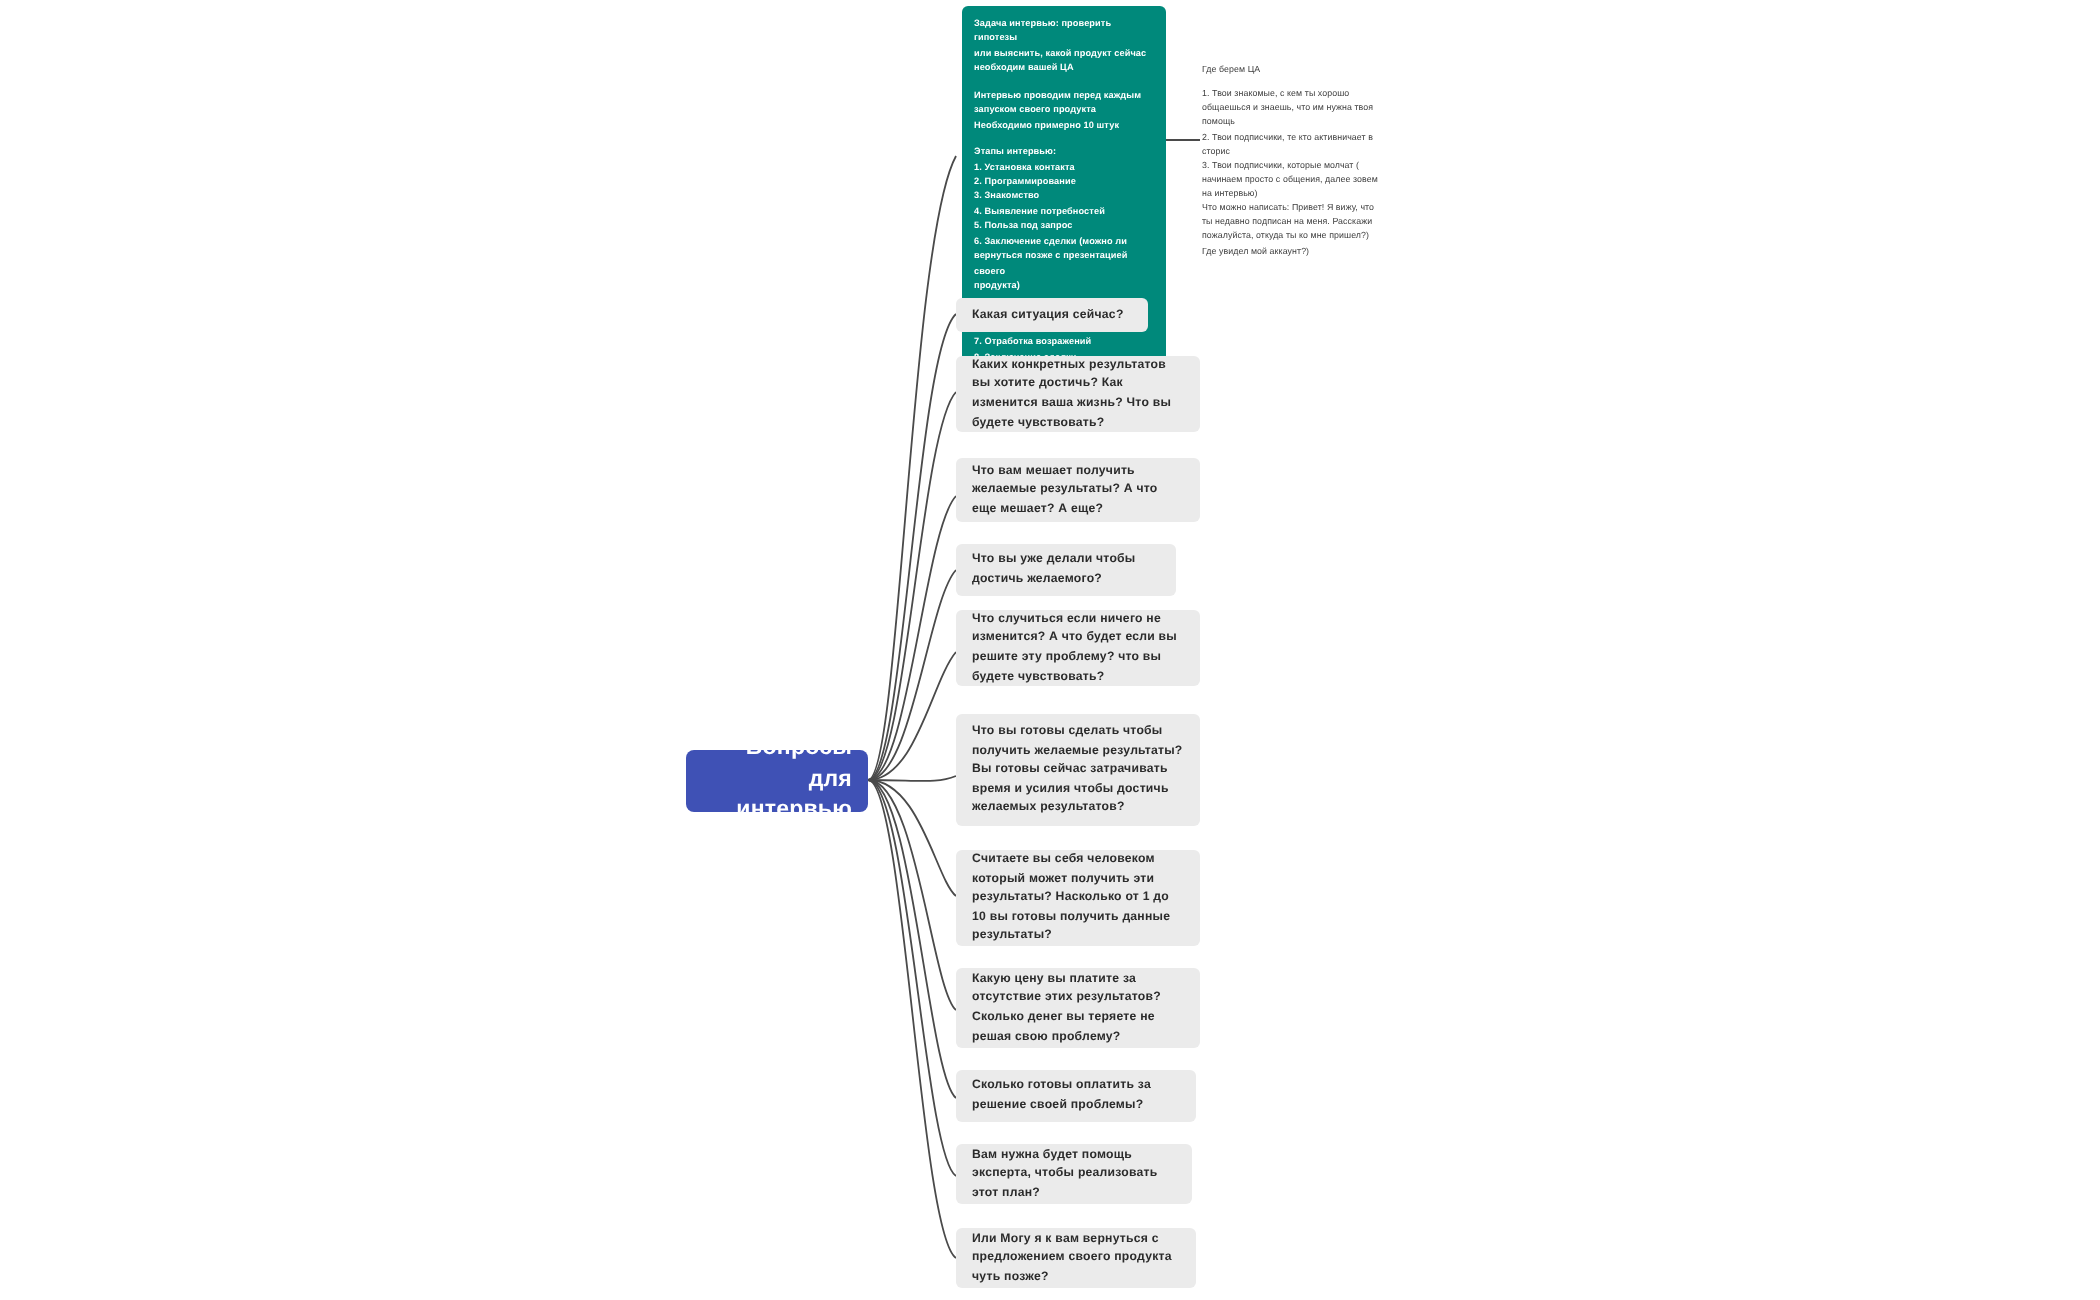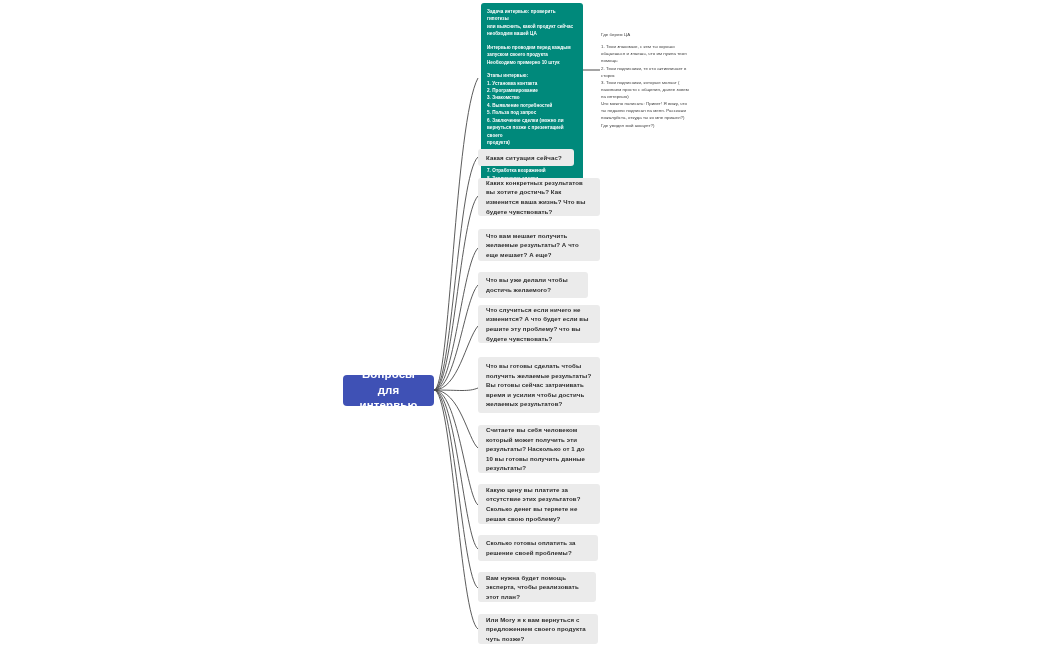--- a/index.html
+++ b/index.html
@@ -33,21 +33,21 @@
     box-sizing: border-box;
   }
   
   .root-node {
     background: #3f51b5;
     color: #ffffff;
     border-radius: 4px;
     font-size: 11.5px;
     font-weight: bold;
     line-height: 1.35;
-    text-align: center;
+    text-align: right;
     display: flex;
     align-items: center;
     justify-content: center;
     padding: 6px 8px;
     letter-spacing: 0.1px;
   }
   
   .green-node {
     background: #00897b;
     color: #ffffff;

